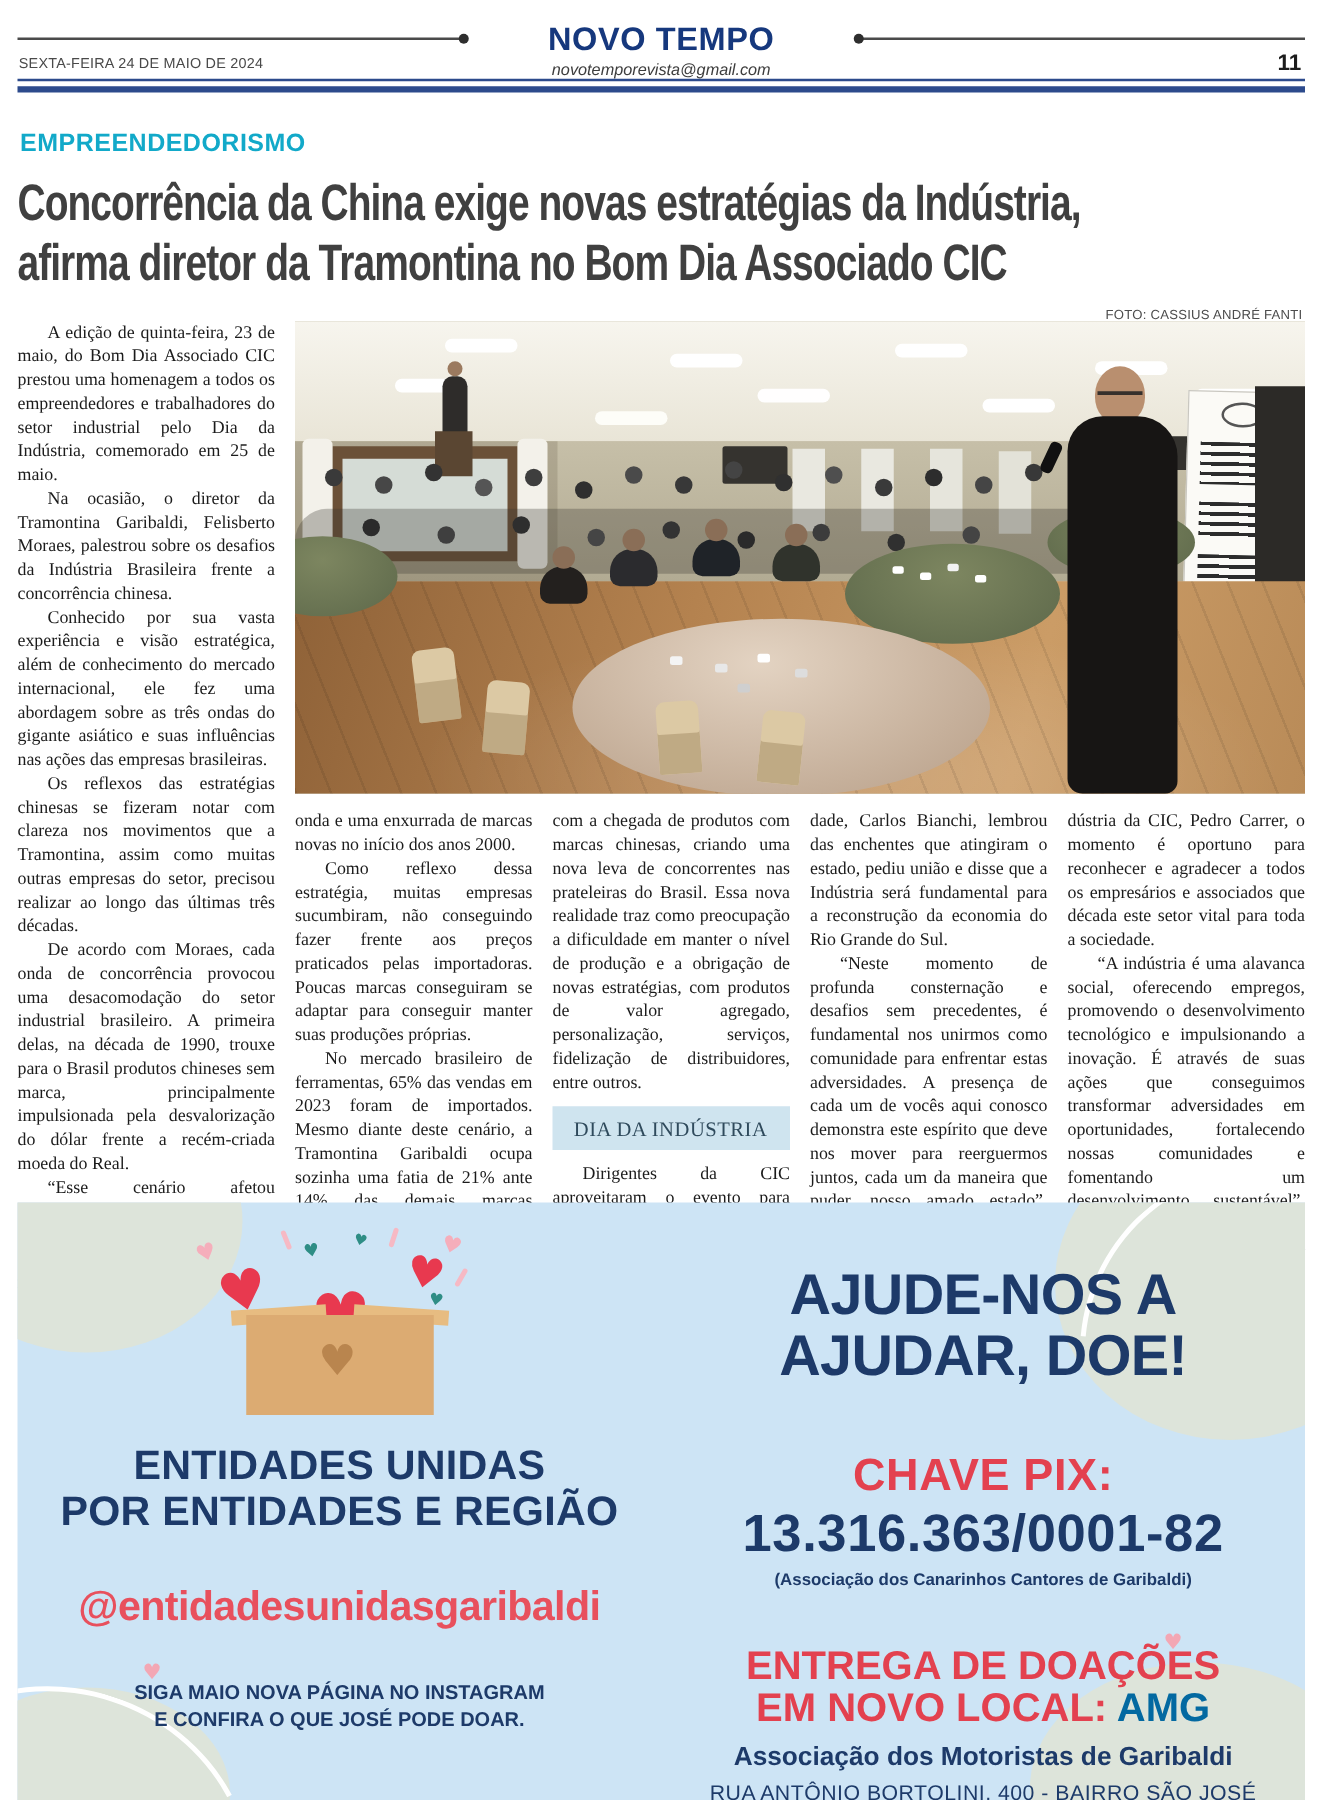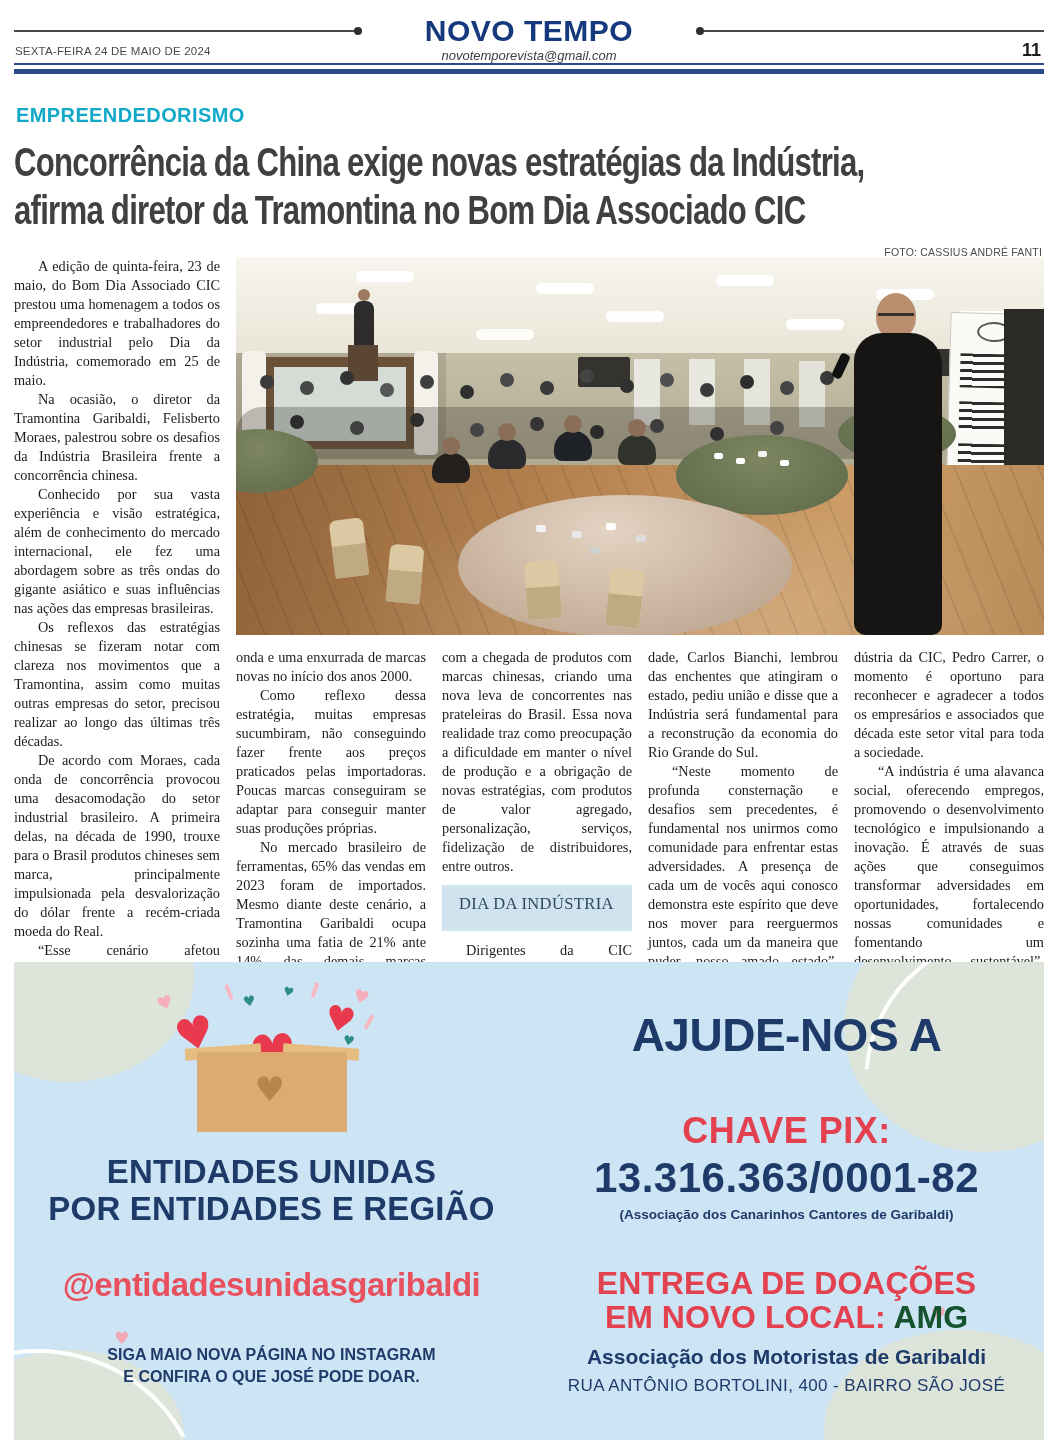--- a/index.html
+++ b/index.html
@@ -10,21 +10,21 @@
   
   .mast-row { position:absolute; top:16px; left:14px; right:14px; height:30px;
               display:flex; align-items:center; }
   .mast-rule { flex:1; height:2px; background:#4a4a4a; position:relative; }
   .mast-rule.left  { margin-right:46px; }
   .mast-rule.right { margin-left:46px; }
   .mast-rule.left::after, .mast-rule.right::before { content:''; position:absolute; top:-3px;
               width:8px; height:8px; border-radius:50%; background:#2e2e2e; }
   .mast-rule.left::after  { right:-3px; }
   .mast-rule.right::before{ left:-3px; }
-  .mast-title { margin:0 20px; font-size:30px; font-weight:bold; color:#16387d; letter-spacing:.5px; white-space:nowrap; }
+  .mast-title { margin:0 20px; font-size:26px; font-weight:bold; color:#16387d; letter-spacing:.5px; white-space:nowrap; }
   .date-line { position:absolute; top:45px; left:15px; font-size:11.5px; color:#4a4a4a; letter-spacing:.2px; }
   .email-line { position:absolute; top:48px; left:0; width:100%; text-align:center;
                 font-size:13px; font-style:italic; color:#3d3d3d; }
   .page-num { position:absolute; top:40px; right:17px; font-size:18px; font-weight:bold; color:#1c1c1c; }
   .rule-thin  { position:absolute; top:63px; left:14px; right:14px; height:2px; background:#2c4a8c; }
   .rule-thick { position:absolute; top:69px; left:14px; right:14px; height:2px;
                 border-top:3px solid #2c4a8c; border-bottom:2px solid #2c4a8c; }
 
   
   .kicker { position:absolute; top:104px; left:16px; font-size:20px; font-weight:bold;
@@ -37,21 +37,21 @@
   
   .article { position:absolute; top:257px; left:14px; width:1030px; display:flex; gap:16px; z-index:1; }
   .col-first { width:206px; flex:none; }
   .right-region { flex:1; display:flex; flex-direction:column; min-width:0; }
   .cols-row { display:flex; gap:16px; }
   .col { flex:1; min-width:0; }
   .bodytext p { margin:0; text-indent:24px; text-align:justify;
                 font-family:"Liberation Serif", serif; font-size:14.3px; line-height:19px; color:#1b1b1b; }
   .bodytext p.noindent { text-indent:0; }
   .byline { font-style:italic; }
-  .subhead-box { margin:9px 0 10px 0; background:#cfe4ef; padding:9px 4px 17px 17px;
+  .subhead-box { margin:9px 0 10px 0; background:#cfe4ef; padding:9px 4px 6px 17px;
                  font-family:"Liberation Serif", serif; font-size:16.5px; color:#2f4a5c; letter-spacing:.4px; }
 
   
   .photo { position:relative; height:378px; margin-bottom:13px; overflow:hidden; background:#c9c3b0; }
   .photo * { position:absolute; }
   .ph-ceiling { left:0; top:0; right:0; height:96px; background:linear-gradient(#f7f5ee,#e9e5d7); }
   .ph-lights { left:120px; top:14px; width:58px; height:11px; background:#fff; border-radius:6px;
       box-shadow:180px 12px 0 #fff, 360px 4px 0 #fff, 520px 18px 0 #fff, -40px 32px 0 #fff,
                  250px 40px 0 rgba(255,255,255,.95), 430px 48px 0 #fff, 600px 40px 0 #fff, 120px 58px 0 #fdfdf8; }
   .ph-wall { left:0; top:96px; right:0; height:112px; background:linear-gradient(#c6bfa8,#b2ab93); }
@@ -162,21 +162,21 @@
   .ad-title { margin-top:16px; font-size:33px; font-weight:bold; line-height:1.12; letter-spacing:.2px; }
   .ad-subtitle { margin-top:14px; font-size:15px; font-weight:bold; line-height:1.35; }
   .ad-handle { margin-top:38px; font-size:33px; font-weight:bold; color:#e8505d; letter-spacing:-.5px; }
   .ad-follow { margin-top:40px; font-size:16px; font-weight:bold; line-height:1.4; }
 
   .ad-help { margin-top:49px; font-size:46px; font-weight:bold; line-height:1.06; letter-spacing:-.5px; }
   .ad-pix-label { margin-top:50px; font-size:36px; font-weight:bold; color:#e3414f; letter-spacing:.5px; }
   .ad-pix-key { margin-top:2px; font-size:42px; font-weight:bold; letter-spacing:.5px; }
   .ad-pix-owner { margin-top:5px; font-size:13.5px; font-weight:bold; }
   .ad-delivery { margin-top:44px; font-size:32px; font-weight:bold; color:#e3414f; line-height:1.08; }
-  .ad-delivery .navy { color:#14532d; }
+  .ad-delivery .navy { color:#0369a1; }
   .ad-org { margin-top:10px; font-size:21px; font-weight:bold; }
   .ad-address { margin-top:7px; font-size:17px; letter-spacing:.4px; }
   .mini-heart { position:absolute; font-size:17px; color:#f3a7b4; font-family:"DejaVu Sans", sans-serif; }
   .mh-left { left:100px; bottom:92px; }
   .mh-right { right:98px; top:342px; }
 </style>
 </head>
 <body>
 
 <div class="page">
@@ -318,20 +318,21 @@
       <div class="ad-follow">
         <div>SIGA MAIO NOVA PÁGINA NO INSTAGRAM</div>
         <div>E CONFIRA O QUE JOSÉ PODE DOAR.</div>
 
       </div>
     </div>
 
     <div class="ad-half">
       <div class="ad-help">
         <div>AJUDE-NOS A</div>
+        <div>AJUDAR, DOE!</div>
       </div>
       <div class="ad-pix-label">CHAVE PIX:</div>
       <div class="ad-pix-key">13.316.363/0001-82</div>
       <div class="ad-pix-owner">(Associação dos Canarinhos Cantores de Garibaldi)</div>
       <div class="ad-delivery">
         <div>ENTREGA DE DOAÇÕES</div>
         <div>
           <span>EM NOVO LOCAL:</span>
           <span class="navy">AMG</span>
         </div>

